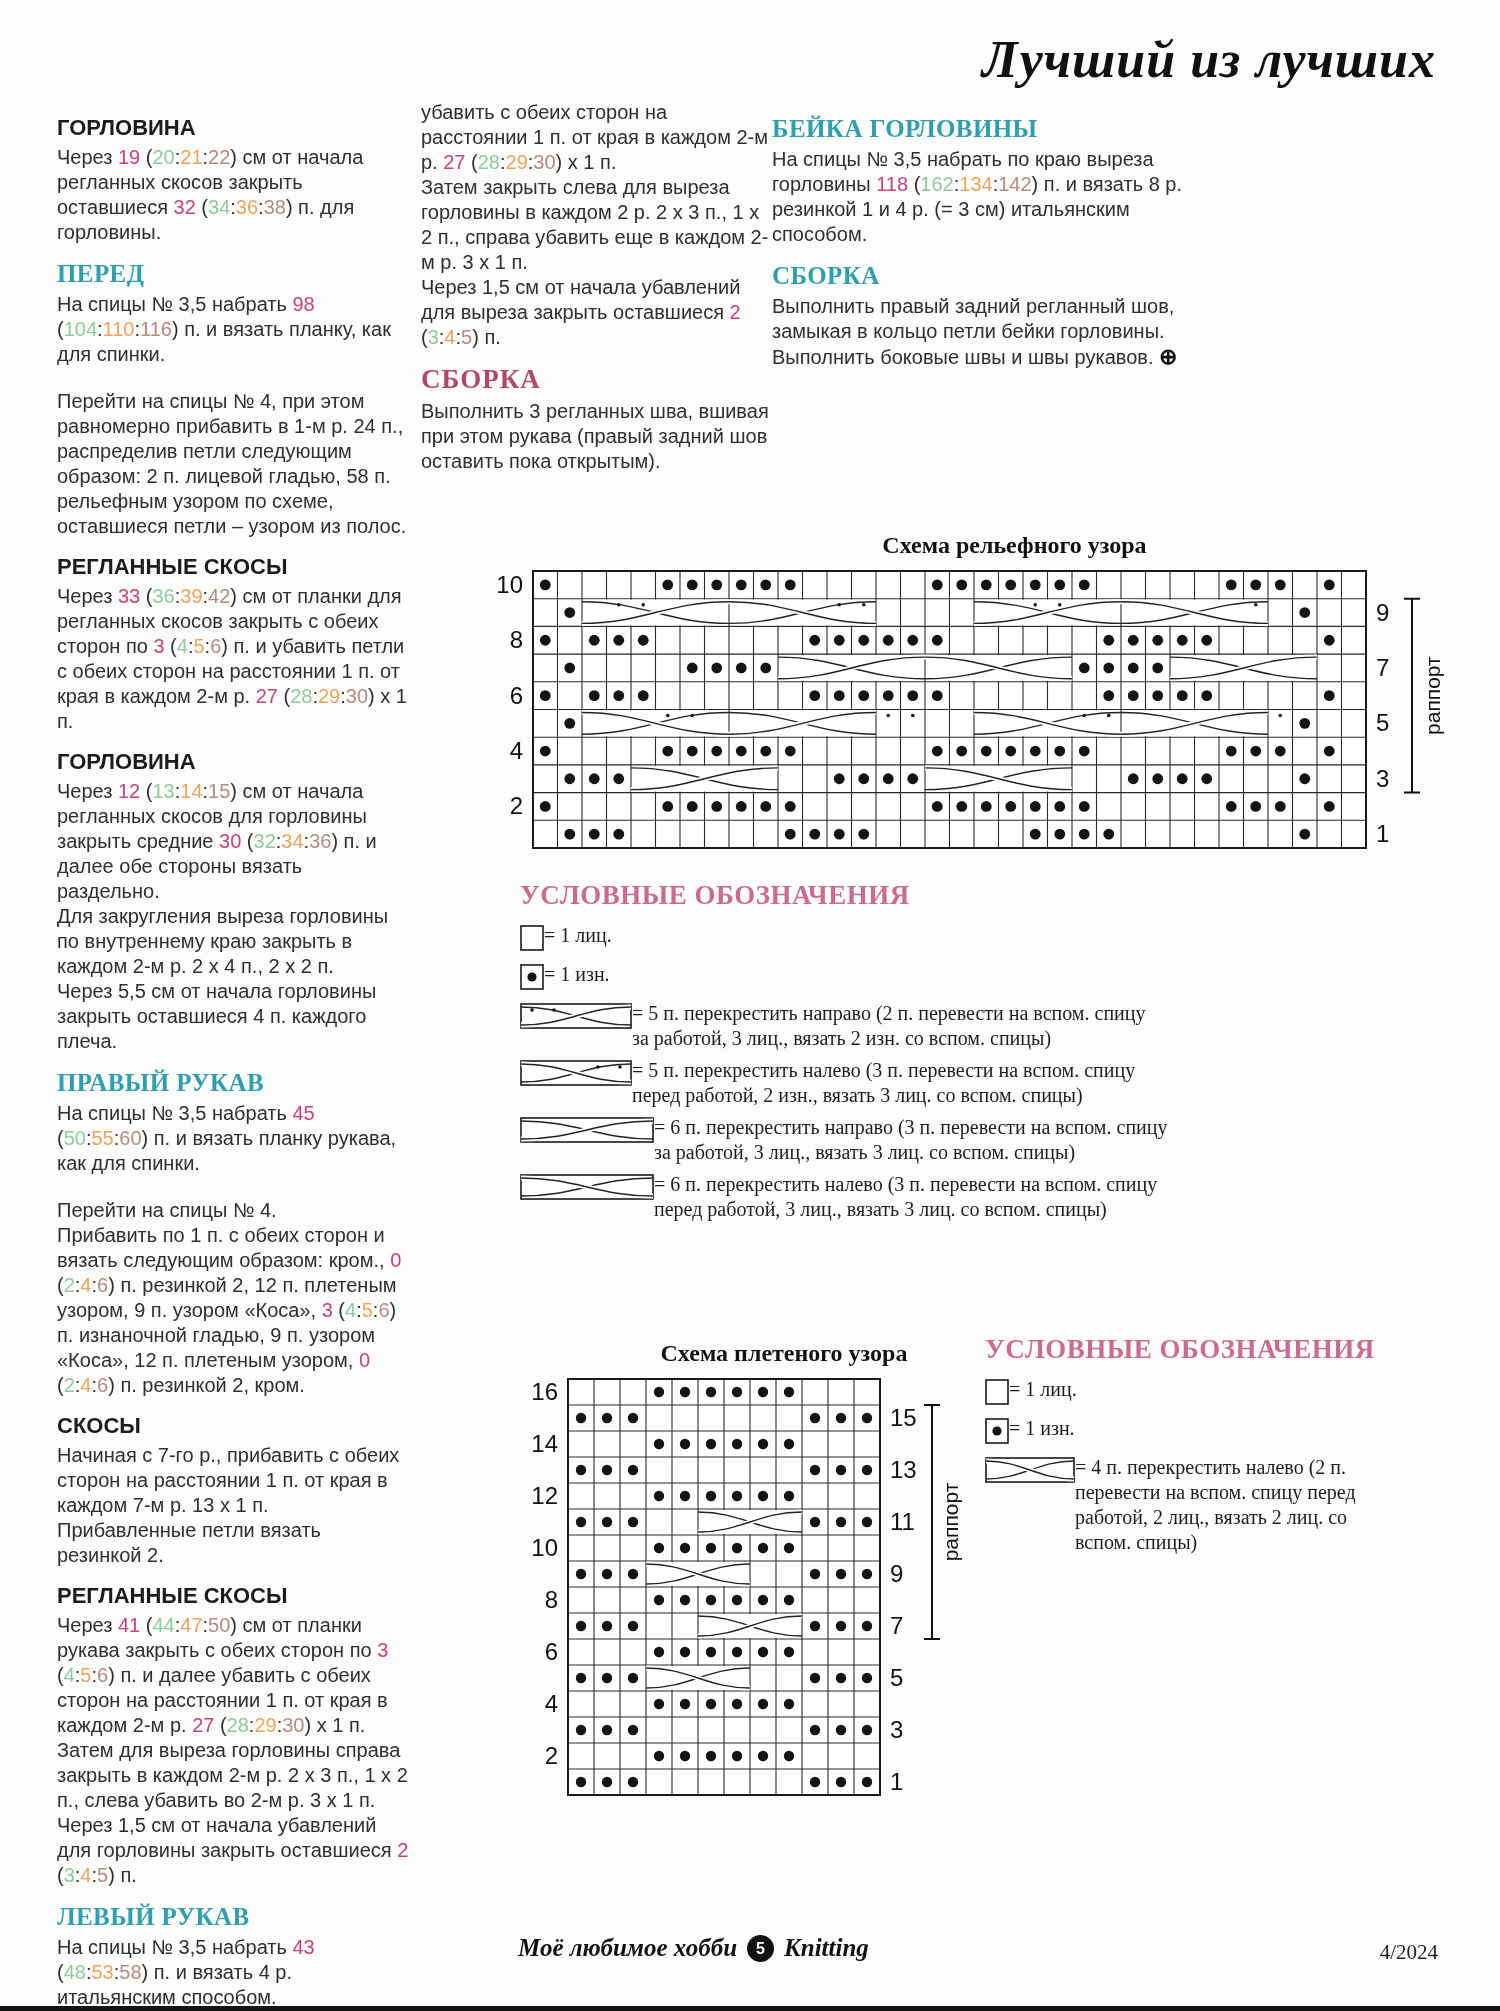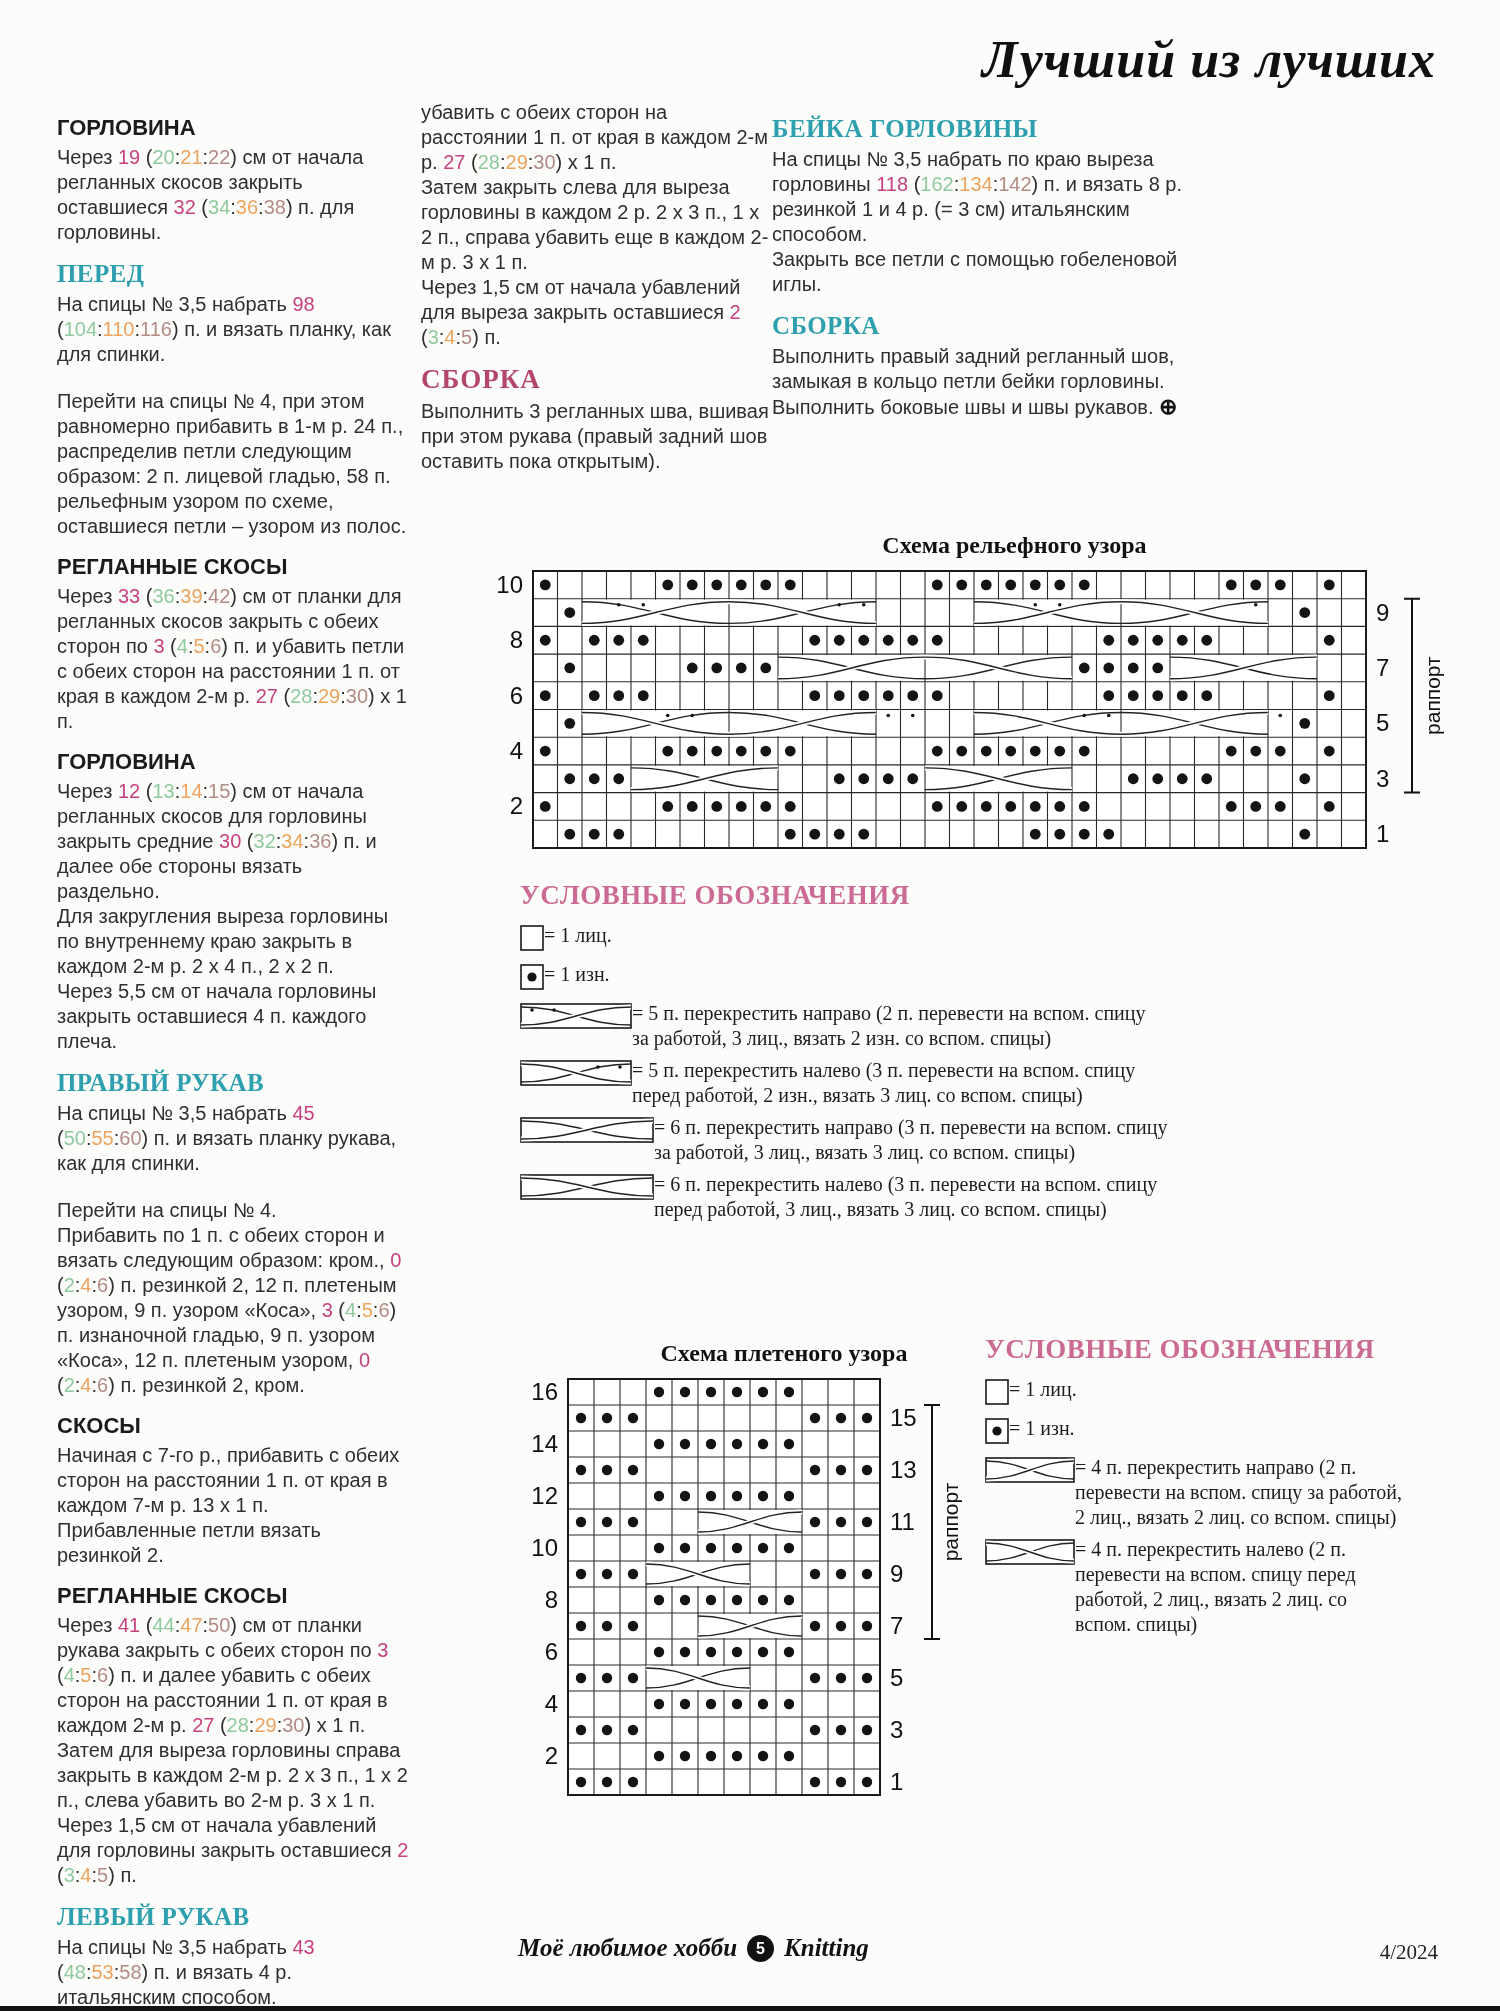--- a/index.html
+++ b/index.html
@@ -100,21 +100,20 @@
       </div>
       <div class="section">
         <h3 class="hd hd-assembly">СБОРКА</h3>
         <p class="body"><span>Выполнить 3 регланных шва, вшивая при этом рукава (правый задний шов оставить пока открытым).</span></p>
       </div>
     </div>
   <div class="col col-right">
       <div class="section">
         <h3 class="hd hd-teal">БЕЙКА ГОРЛОВИНЫ</h3>
         <p class="body"><span>На спицы № 3,5 набрать по краю выреза горловины </span><span class="n1">118</span><span> (</span><span class="n2">162</span><span>:</span><span class="n3">134</span><span>:</span><span class="n4">142</span><span>) п. и вязать 8 р. резинкой 1 и 4 р. (= 3 см) итальянским способом.</span></p>
-        <p class="body"><span>Закрыть все петли с помощью гобеленовой иглы.</span></p>
       </div>
       <div class="section">
         <h3 class="hd hd-teal">СБОРКА</h3>
         <p class="body"><span>Выполнить правый задний регланный шов, замыкая в кольцо петли бейки горловины.</span></p>
         <p class="body"><span>Выполнить боковые швы и швы рукавов. </span><span class="marker">⊕</span></p>
       </div>
     </div>
 
   <div id="chart1-block" class="chart-block">
     <div class="chart-title">Схема рельефного узора</div>
@@ -533,29 +532,20 @@
       <div class="legend-item">
         <span class="legend-sym"><svg width="24" height="26" viewBox="-1 -1 24 26" xmlns="http://www.w3.org/2000/svg">
             <rect x="0" y="0" width="22" height="24" fill="#fff" stroke="#1a1a1a" stroke-width="1.6"></rect>
             <circle cx="11" cy="12" r="4.6" fill="#141414"></circle>
           </svg></span>
         <span class="legend-text">= 1 изн.</span>
       </div>
       <div class="legend-item">
         <span class="legend-sym"><svg width="90" height="26" viewBox="-1 -1 90 26" xmlns="http://www.w3.org/2000/svg">
             <rect x="0" y="0" width="88" height="24" fill="#fff" stroke="#1a1a1a" stroke-width="1.6"></rect>
-            <path d="M 0 3 C 36.96 3 51.04 21 88 21" stroke="#222" stroke-width="1.4" fill="none"></path>
-            <path d="M 0 21 C 36.96 21 51.04 3 88 3" stroke="#fff" stroke-width="5" fill="none"></path>
-            <path d="M 0 21 C 36.96 21 51.04 3 88 3" stroke="#222" stroke-width="1.4" fill="none"></path>
-          </svg></span>
-        <span class="legend-text">= 4 п. перекрестить направо (2 п. перевести на вспом. спицу за работой, 2 лиц., вязать 2 лиц. со вспом. спицы)</span>
-      </div>
-      <div class="legend-item">
-        <span class="legend-sym"><svg width="90" height="26" viewBox="-1 -1 90 26" xmlns="http://www.w3.org/2000/svg">
-            <rect x="0" y="0" width="88" height="24" fill="#fff" stroke="#1a1a1a" stroke-width="1.6"></rect>
             <path d="M 0 21 C 36.96 21 51.04 3 88 3" stroke="#222" stroke-width="1.4" fill="none"></path>
             <path d="M 0 3 C 36.96 3 51.04 21 88 21" stroke="#fff" stroke-width="5" fill="none"></path>
             <path d="M 0 3 C 36.96 3 51.04 21 88 21" stroke="#222" stroke-width="1.4" fill="none"></path>
           </svg></span>
         <span class="legend-text">= 4 п. перекрестить налево (2 п. перевести на вспом. спицу перед работой, 2 лиц., вязать 2 лиц. со вспом. спицы)</span>
       </div>
     </div>
 
   <div class="footer-center">
     <span class="footer-mag">Моё любимое хобби</span>

